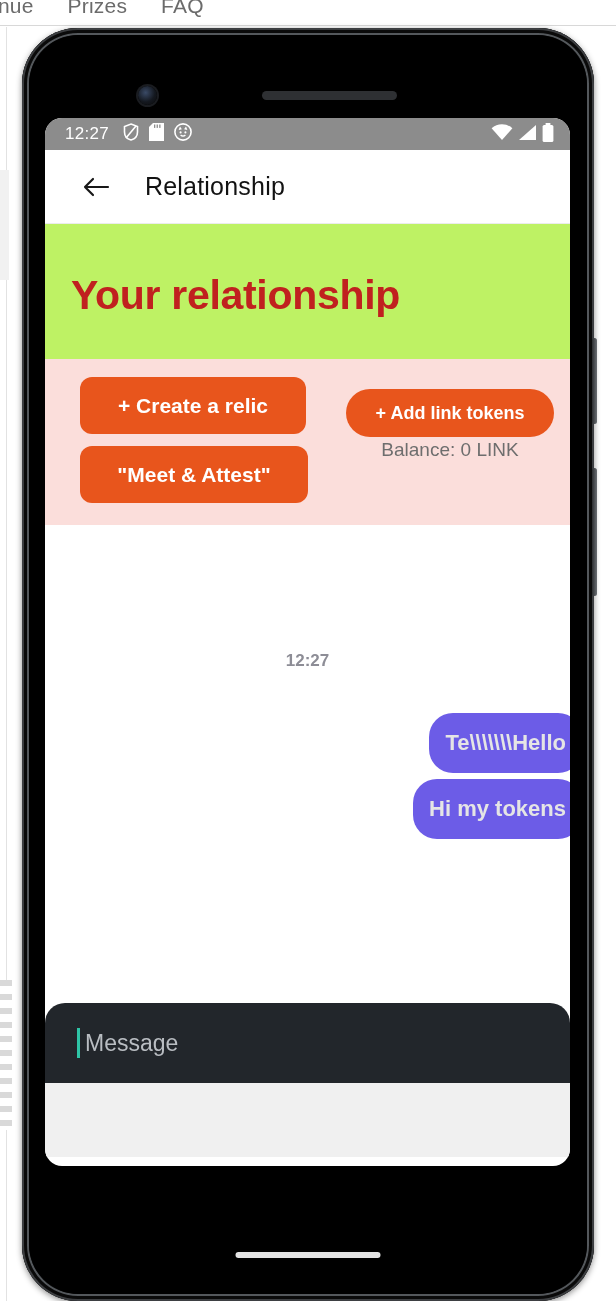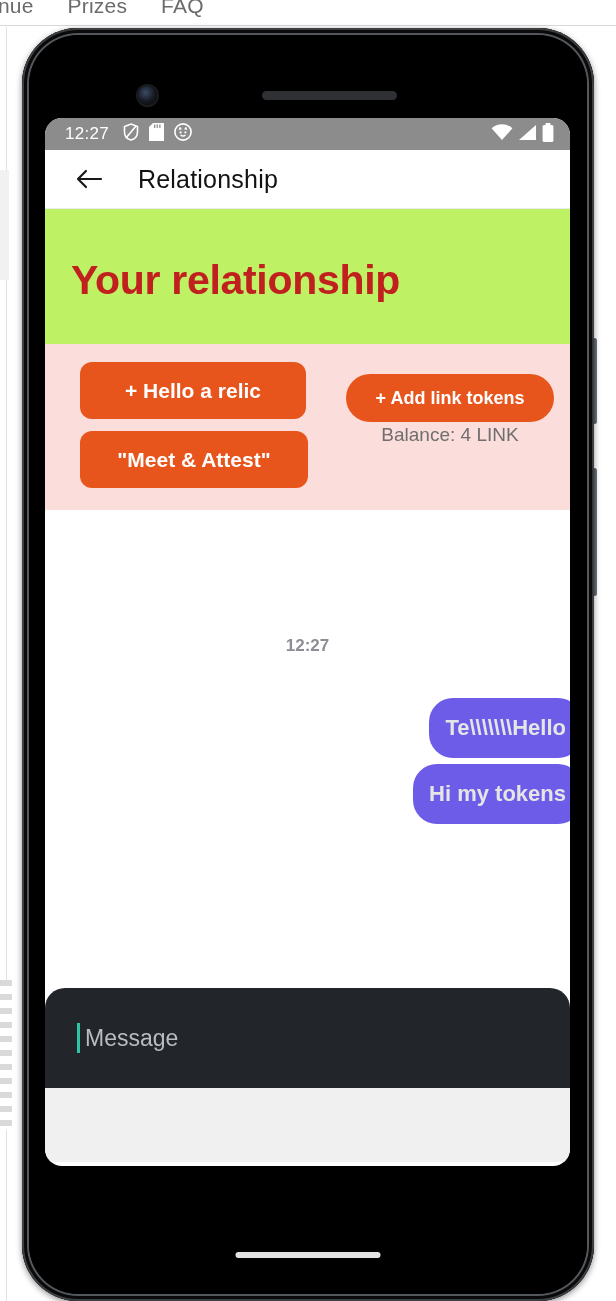--- a/index.html
+++ b/index.html
@@ -171,25 +171,25 @@
   }
   #status-right-icons {
     margin-left: auto;
     display: flex;
     align-items: center;
     gap: 5px;
   }
 
   
   #app-bar {
-    height: 59px;
-    background: #ffffff;
-    display: flex;
-    align-items: center;
-    padding-left: 27px;
+    height: 74px;
+    background: #ffffff;
+    display: flex;
+    align-items: center;
+    padding-left: 34px;
     border-bottom: 1px solid #ececec;
   }
   #back-arrow {
     width: 34px;
     height: 34px;
     display: flex;
     align-items: center;
     justify-content: center;
     cursor: pointer;
   }
@@ -296,21 +296,21 @@
     color: #e5e5e5;
     font-weight: bold;
     font-size: 22px;
     padding: 17px 16px;
     border-radius: 24px;
     white-space: nowrap;
   }
 
   
   #message-bar {
-    height: 100px;
+    height: 80px;
     background: #22262b;
     border-top-left-radius: 20px;
     border-top-right-radius: 20px;
     display: flex;
     align-items: center;
     padding-left: 32px;
   }
   #msg-caret {
     width: 3px;
     height: 30px;
@@ -422,26 +422,26 @@
       </div>
       <div id="app-bar-title">Relationship</div>
     </div>
 
     <div id="heading-zone">
       <div id="page-heading">Your relationship</div>
     </div>
 
     <div id="action-panel">
       <div id="action-col-left">
-        <button class="orange-btn" id="btn-create-relic">+ Hello a relic</button>
+        <button class="orange-btn" id="btn-create-relic">+ Create a relic</button>
         <button class="orange-btn" id="btn-meet-attest">"Meet &amp; Attest"</button>
       </div>
       <div id="action-col-right">
         <button class="orange-btn" id="btn-add-tokens">+ Add link tokens</button>
-        <div id="balance-text">Balance: 4 LINK</div>
+        <div id="balance-text">Balance: 0 LINK</div>
       </div>
     </div>
 
     <div id="chat-area">
       <div id="chat-timestamp">12:27</div>
       <div id="bubbles">
         <div class="bubble">Te\\\\\\\Hello</div>
         <div class="bubble">Hi my tokens</div>
       </div>
     </div>

